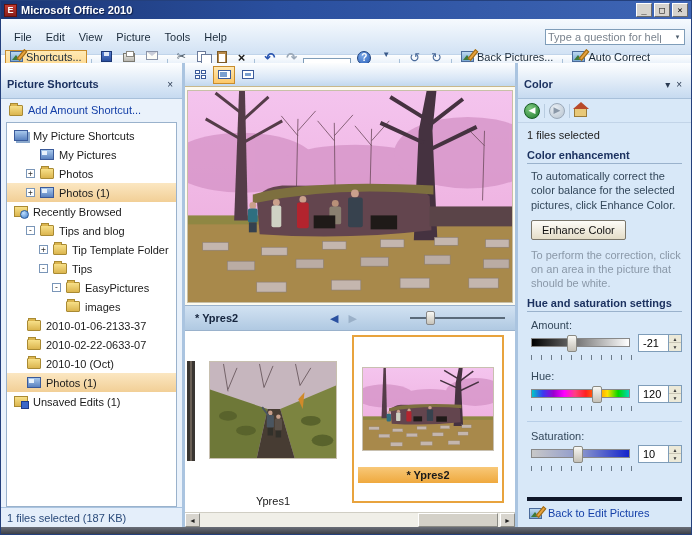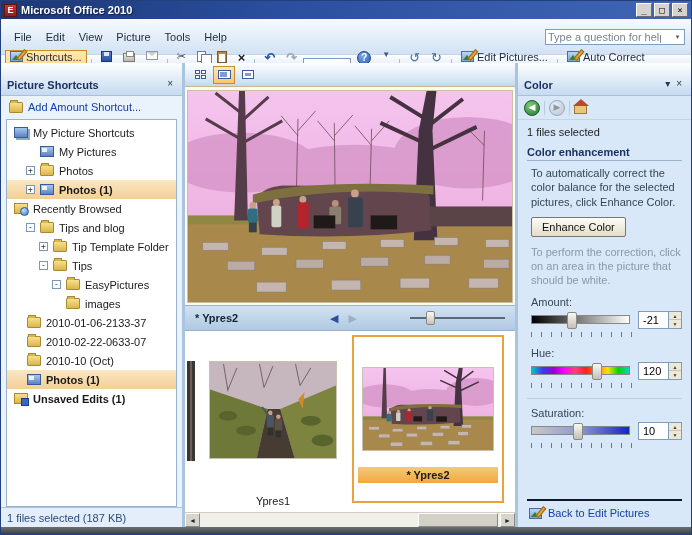--- a/index.html
+++ b/index.html
@@ -42,21 +42,21 @@
   .i-help{width:14px;height:14px;border-radius:50%;background:radial-gradient(circle at 35% 30%,#7aa8e8,#2a5fb8);color:#fff;font-weight:bold;font-size:10px;display:flex;align-items:center;justify-content:center;border:1px solid #1c417e;}
   .i-chev{color:#3a5a8a;font-size:8px;line-height:1;}
   .i-editpic{width:13px;height:11px;background:linear-gradient(#bcd8f0,#7aa8d0);border:1px solid #4a6a9a;}
   .i-editpic::before{content:"";position:absolute;left:1px;bottom:1px;border-left:4px solid transparent;border-right:4px solid transparent;border-bottom:5px solid #3f7a3a;}
   .i-editpic::after{content:"";position:absolute;right:-2px;top:-3px;width:2px;height:10px;background:#e8a23c;transform:rotate(40deg);border:1px solid #9a6a18;}
   
   .main{position:absolute;top:62px;left:0;right:0;bottom:7px;display:flex;}
   .bottom-strip{position:absolute;left:0;right:0;bottom:0;height:7px;background:linear-gradient(#6a6e78,#3c4048);}
   
   .left-panel{width:184px;background:#eaf2fb;border-right:3px solid #aac4e0;display:flex;flex-direction:column;}
-  .panel-header{height:20px;background:linear-gradient(#fdfeff,#c6daf0);display:flex;align-items:flex-start;padding:16px 6px;border-bottom:1px solid #a8c0da;}
+  .panel-header{height:36px;background:linear-gradient(#fdfeff,#c6daf0);display:flex;align-items:flex-end;padding:8px 6px;border-bottom:1px solid #a8c0da;}
   .panel-title{font-weight:bold;color:#1c3260;flex:1;}
   .ph-btn{color:#2a3a52;font-size:10px;padding:0 3px;line-height:1;}
   .add-shortcut{display:flex;align-items:center;gap:5px;padding:5px 6px 4px 8px;}
   .link{color:#1540a8;}
   .i-addfold{width:14px;height:11px;background:linear-gradient(#f7e089,#dbb54e);border:1px solid #a98a33;border-radius:1px;position:relative;}
   .i-addfold::before{content:"";position:absolute;top:-3px;left:0;width:6px;height:2px;background:#dbb54e;border:1px solid #a98a33;border-bottom:none;}
   .tree-box{flex:1;margin:2px 5px 0 5px;background:#fff;border:1px solid #9ab2cc;overflow:hidden;padding-top:3px;}
   .tree-row{display:flex;align-items:center;height:19px;padding-left:6px;white-space:nowrap;}
   .tree-row .slot{width:13px;flex:none;display:flex;align-items:center;}
   .expander{width:9px;height:9px;border:1px solid #7a96b8;background:#fff;font-size:8px;line-height:7px;text-align:center;color:#333;font-family:"DejaVu Sans Mono",monospace;}
@@ -65,21 +65,21 @@
   .fold{background:linear-gradient(#f7e089,#dbb54e);border:1px solid #a98a33;border-radius:1px;}
   .fold::before{content:"";position:absolute;top:-3px;left:0;width:6px;height:2px;background:#dbb54e;border:1px solid #a98a33;border-bottom:none;}
   .pic{background:linear-gradient(#a8c8ec,#5a82c0);border:1px solid #3a5a9a;}
   .pic::before{content:"";position:absolute;left:1px;top:1px;width:5px;height:4px;background:#e8f2fc;}
   .stack{background:linear-gradient(#a8c8ec,#5a82c0);border:1px solid #3a5a9a;box-shadow:2px 2px 0 #8aa8cc;}
   .globe{background:linear-gradient(#f7e089,#dbb54e);border:1px solid #a98a33;}
   .globe::after{content:"";position:absolute;right:-2px;bottom:-3px;width:7px;height:7px;border-radius:50%;background:radial-gradient(circle at 35% 30%,#bfe0ff,#3a78c8);border:1px solid #2a5a98;}
   .edits{background:linear-gradient(#f7e089,#dbb54e);border:1px solid #a98a33;}
   .edits::after{content:"";position:absolute;right:-2px;bottom:-3px;width:6px;height:6px;background:#3a66c8;border:1px solid #1c3a8a;}
   .tlabel{color:#1a1a1a;}
-  .bold .tlabel{font-weight:bold;}
+  .bold .tlabel{font-weight:normal;}
   .sel-row{background:linear-gradient(#fbe7c2,#f2cf96);}
   .lp-status{height:20px;border-top:1px solid #aac4e0;background:#e4eefa;display:flex;align-items:center;padding:0 6px;color:#2a4a7a;}
   
   .center-panel{flex:1;display:flex;flex-direction:column;background:#dce9f8;min-width:0;}
   .view-toolbar{height:24px;background:linear-gradient(#fdfefe,#d8e6f6 70%,#c2d8ee);display:flex;align-items:center;gap:2px;padding:0 4px;border-bottom:1px solid #c8b88a;}
   .view-btn{width:22px;height:18px;display:flex;align-items:center;justify-content:center;border:1px solid transparent;}
   .view-btn.active{background:linear-gradient(#ffe9b4,#fdc868);border:1px solid #c88c2c;}
   .vb-thumbs{width:11px;height:9px;display:grid;grid-template-columns:5px 5px;gap:1px;}
   .vb-thumbs i{background:#fff;border:1px solid #3a5a9a;}
   .vb-film{width:13px;height:9px;background:#fff;border:1px solid #3a5a9a;position:relative;}
@@ -133,21 +133,21 @@
   .tr-sat{background:linear-gradient(to right,#c8c8c8,#8c98cc,#1424cc);}
   .sl-thumb{position:absolute;top:-4px;width:10px;height:17px;background:linear-gradient(#f8f8f4,#c4c0b6);border:1px solid #8a8a84;border-radius:2px;}
   .sl-ticks{width:102px;height:5px;margin-top:3px;background:repeating-linear-gradient(to right,#6a7a8a 0 1px,transparent 1px 10px);}
   .spin{display:flex;height:18px;}
   .spin-val{width:30px;background:#fff;border:1px solid #7f9db9;border-right:none;padding:2px 0 0 4px;color:#000;}
   .spin-btns{width:14px;display:flex;flex-direction:column;border:1px solid #7f9db9;}
   .spin-btns div{flex:1;background:#ece9d8;font-size:5px;display:flex;align-items:center;justify-content:center;color:#3a3a3a;border-bottom:1px solid #c8c4b4;}
   .spin-btns div:last-child{border-bottom:none;}
   .rp-div{height:1px;background:#b8cfe8;margin:8px 0 6px 0;}
   .rp-spacer{flex:1;}
-  .back-link-row{border-top:2px solid #0f172a;padding:6px 0 8px 2px;display:flex;align-items:center;gap:6px;}
+  .back-link-row{border-top:4px solid #0f172a;padding:6px 0 8px 2px;display:flex;align-items:center;gap:6px;}
 </style>
 </head>
 <body>
 
 <div class="window">
 
   <div class="titlebar">
     <div class="app-icon">E</div>
     <div class="title-text">Microsoft Office 2010</div>
     <div class="win-btn">_</div>
@@ -216,21 +216,21 @@
     <div class="tb-sep"></div>
     <div class="tb-btn">
         <span class="gi i-rot">↺</span>
       </div>
     <div class="tb-btn">
         <span class="gi i-rot">↻</span>
       </div>
     <div class="tb-sep"></div>
     <div class="tb-btn">
       <span class="gi i-editpic"></span>
-      <span>Edit Pictures...</span>
+      <span>Back Pictures...</span>
     </div>
     <div class="tb-sep"></div>
     <div class="tb-btn">
       <span class="gi i-editpic"></span>
       <span>Auto Correct</span>
     </div>
   </div>
 
   <div class="main">
 
@@ -525,20 +525,21 @@
         <span class="circ fwd">▶</span>
         <span class="nav-div"></span>
         <span class="i-home"></span>
       </div>
       <div class="rp-body">
         <div class="files-sel">1 files selected</div>
         <div class="sec-h">Color enhancement</div>
         <p class="rp-p">To automatically correct the color balance for the selected pictures, click Enhance Color.</p>
         <button class="xp-btn">Enhance Color</button>
         <p class="rp-p gray">To perform the correction, click on an area in the picture that should be white.</p>
+        <div class="sec-h">Hue and saturation settings</div>
 
         <div class="sl-group">
           <div class="sl-label">Amount:</div>
           <div class="sl-row">
             <div class="sl-track tr-amount">
               <div class="sl-thumb" style="left:36%"></div>
             </div>
             <div class="spin">
               <div class="spin-val">-21</div>
               <div class="spin-btns">

